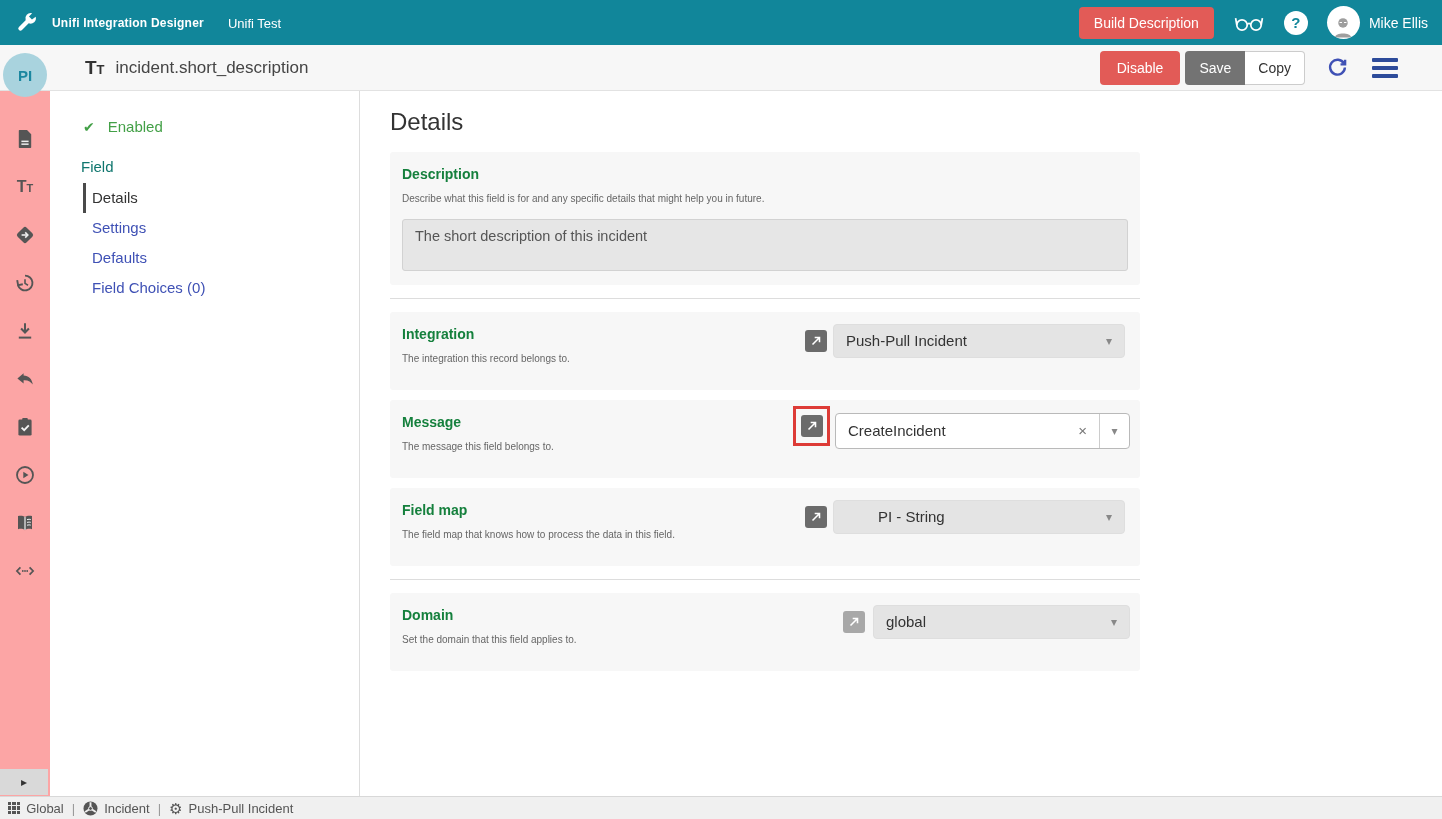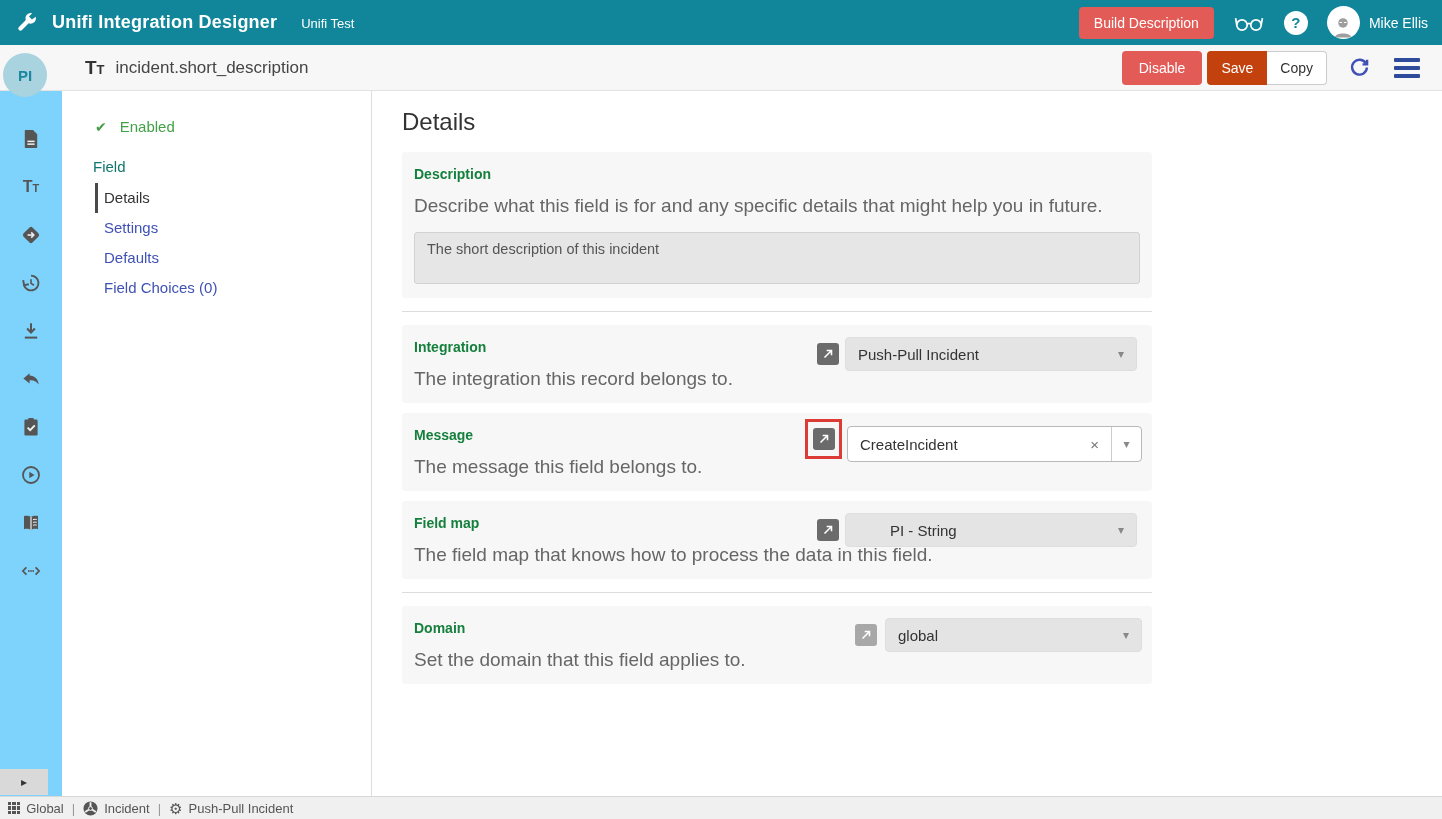--- a/index.html
+++ b/index.html
@@ -3,68 +3,68 @@
 <meta charset="utf-8">
 <style>
   * { box-sizing: border-box; margin: 0; padding: 0; }
   html,body { width:1442px; height:819px; }
   body { font-family:"Liberation Sans", sans-serif; background:#fff; overflow:hidden; }
   .app { width:1442px; height:819px; display:flex; flex-direction:column; position:relative; }
 
   
   .header { height:45px; background:#11869a; display:flex; align-items:center; color:#fff; flex-shrink:0; }
   .wrench-wrap { width:52px; display:flex; justify-content:center; }
-  .app-title { font-size:18px; font-weight:bold; letter-spacing:.2px; }
+  .app-title { font-size:12px; font-weight:bold; letter-spacing:.2px; }
   .workspace { font-size:13px; margin-left:24px; margin-top:2px; }
   .header-right { margin-left:auto; display:flex; align-items:center; gap:19px; padding-right:14px; }
   .build-btn { background:#e25b57; color:#fff; border:none; border-radius:4px; padding:8px 15px; font-size:14px; font-family:inherit; cursor:pointer; }
   .help-circle { width:24px; height:24px; border-radius:50%; background:#fff; color:#11869a; font-weight:bold; font-size:15px; display:flex; align-items:center; justify-content:center; cursor:pointer; }
   .user-chip { display:flex; align-items:center; gap:9px; cursor:pointer; }
   .avatar-circle { width:33px; height:33px; border-radius:50%; background:#fff; display:flex; align-items:flex-end; justify-content:center; overflow:hidden; }
   .user-name { font-size:14px; }
 
   
   .titlebar { height:46px; background:#f7f7f7; border-bottom:1px solid #e2e2e2; display:flex; align-items:center; flex-shrink:0; }
   .pi-avatar { position:absolute; left:3px; top:53px; width:44px; height:44px; border-radius:50%; background:#a9d3de; color:#1b87a0; font-weight:bold; font-size:15px; display:flex; align-items:center; justify-content:center; z-index:10; }
   .type-icon { margin-left:85px; color:#333; font-weight:bold; display:flex; align-items:baseline; }
   .type-icon .t1 { font-size:19px; }
   .type-icon .t2 { font-size:13px; }
   .record-title { font-size:17px; color:#454545; margin-left:11px; }
-  .titlebar-right { margin-left:auto; display:flex; align-items:center; padding-right:10px; }
+  .titlebar-right { margin-left:auto; display:flex; align-items:center; padding-right:32px; }
   .btn-disable { background:#e25b57; color:#fff; border:none; border-radius:4px; padding:9px 17px; font-size:14px; font-family:inherit; cursor:pointer; }
   .btn-group { display:flex; margin-left:5px; }
-  .btn-save { background:#c2410c; color:#fff; border:none; border-radius:4px 0 0 4px; padding:9px 14px; font-size:14px; font-family:inherit; cursor:pointer; }
+  .btn-save { background:#737373; color:#fff; border:none; border-radius:4px 0 0 4px; padding:9px 14px; font-size:14px; font-family:inherit; cursor:pointer; }
   .btn-copy { background:#fff; color:#333; border:1px solid #ccc; border-left:none; border-radius:0 4px 4px 0; padding:8px 13px; font-size:14px; font-family:inherit; cursor:pointer; }
   .refresh-btn { margin:0 22px 0 20px; cursor:pointer; display:flex; }
   .hamburger { display:flex; flex-direction:column; gap:4px; cursor:pointer; margin-right:12px; }
   .hamburger span { width:26px; height:4px; background:#2d4b9a; border-radius:1px; }
 
   
   .body { flex:1; display:flex; min-height:0; position:relative; }
 
-  .sidebar { width:62px; background:#7dd3fc; flex-shrink:0; position:relative; display:flex; flex-direction:column; align-items:center; }
+  .sidebar { width:50px; background:#fca5a5; flex-shrink:0; position:relative; display:flex; flex-direction:column; align-items:center; }
   .sidebar-icons { margin-top:37px; display:flex; flex-direction:column; gap:26px; align-items:center; }
   .sicon { width:22px; height:22px; display:flex; align-items:center; justify-content:center; cursor:pointer; }
   .tt-glyph { color:#555; font-weight:bold; }
   .tt-glyph .big { font-size:16px; }
   .tt-glyph .small { font-size:11px; }
   .collapse-btn { position:absolute; bottom:1px; left:0; width:48px; height:26px; background:#d9d9d9; display:flex; align-items:center; justify-content:center; color:#333; font-size:12px; cursor:pointer; }
 
   .navpanel { width:310px; background:#fff; border-right:1px solid #ddd; flex-shrink:0; font-size:15px; }
   .nav-enabled { margin:27px 0 0 33px; color:#43a047; display:flex; align-items:center; gap:13px; cursor:pointer; }
   .nav-enabled .check { font-size:14px; }
   .nav-section { margin:23px 0 8px 31px; color:#0f766e; }
   .nav-item { height:30px; line-height:30px; margin-left:33px; padding-left:9px; color:#3f51b5; cursor:pointer; }
   .nav-item.active { border-left:3px solid #4a4a4a; padding-left:6px; color:#333; }
 
   .main { flex:1; background:#fff; padding:17px 0 0 30px; overflow:hidden; }
   .main-heading { font-size:24px; font-weight:500; color:#333; margin-bottom:16px; }
   .card { width:750px; background:#f7f7f7; border-radius:3px; padding:14px 12px; margin-bottom:10px; position:relative; }
   .field-label { font-weight:bold; font-size:14px; color:#15803d; }
-  .field-help { font-size:19px; color:#666; margin-top:9px; line-height:1.55; }
+  .field-help { font-size:10px; color:#666; margin-top:9px; line-height:1.55; }
   .sep { border:none; border-top:1px solid #ddd; width:750px; margin:13px 0; }
 
   .textarea { display:block; width:726px; height:52px; margin-top:12px; background:#e6e6e6; border:1px solid #d2d2d2; border-radius:3px; padding:8px 12px; font-family:inherit; font-size:14.5px; color:#555; resize:none; }
 
   .toggle { position:absolute; right:9px; top:12px; width:52px; height:28px; border-radius:14px; background:#66bb6a; cursor:pointer; }
   .toggle .knob { position:absolute; right:3px; top:3px; width:22px; height:22px; border-radius:50%; background:#fff; }
 
   .row-card { height:78px; }
   .row-card.tall { height:93px; }
   .link-icon { position:absolute; width:22px; height:22px; background:#6b6b6b; border-radius:3px; display:flex; align-items:center; justify-content:center; cursor:pointer; }

